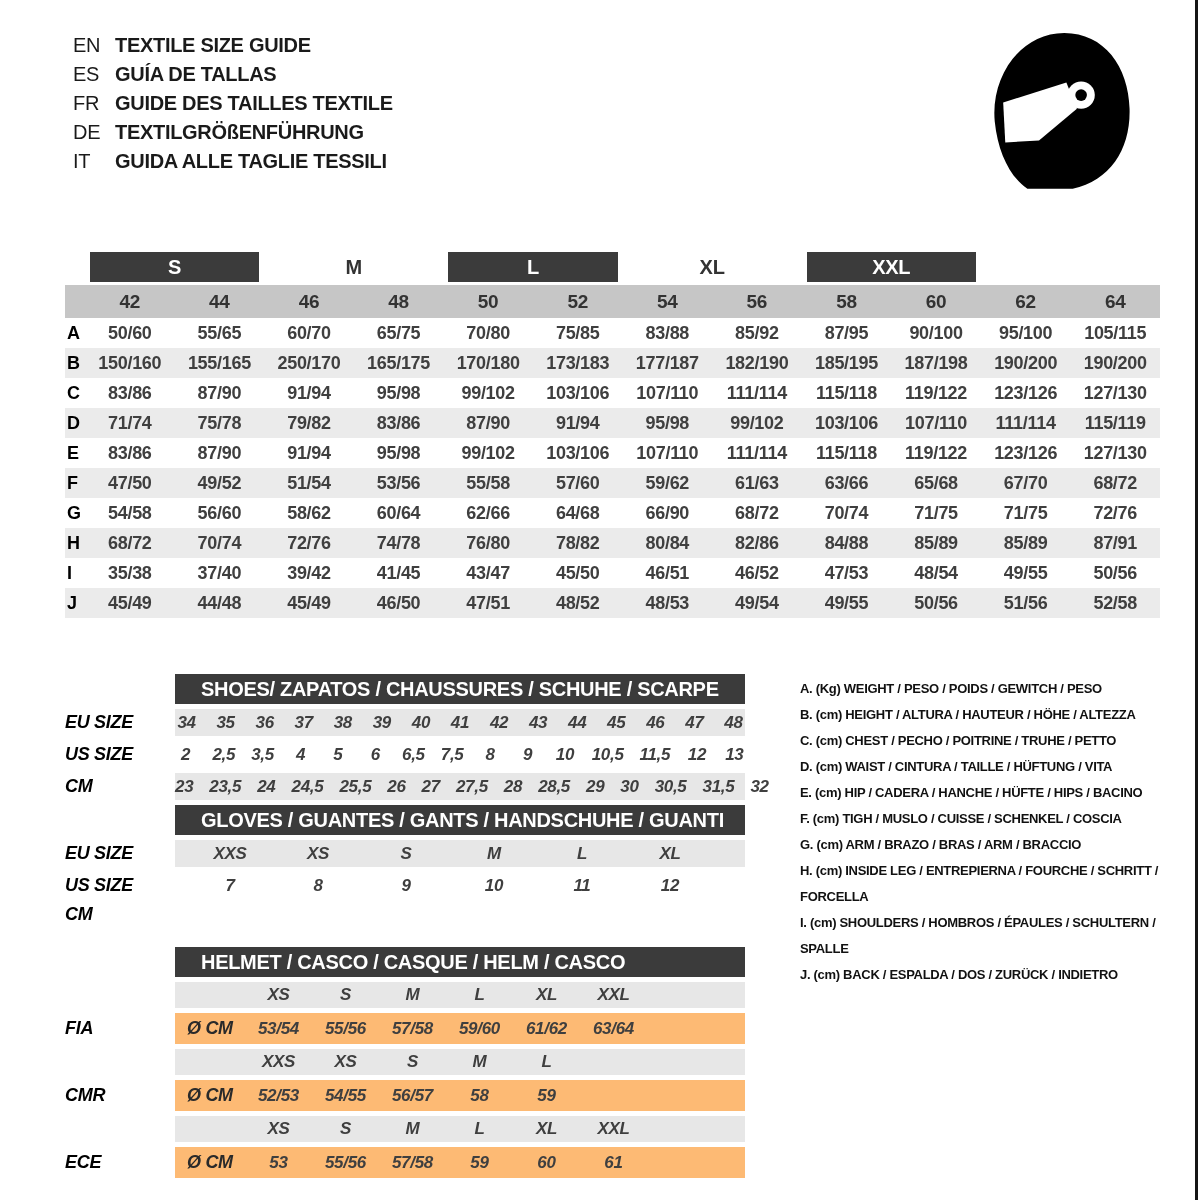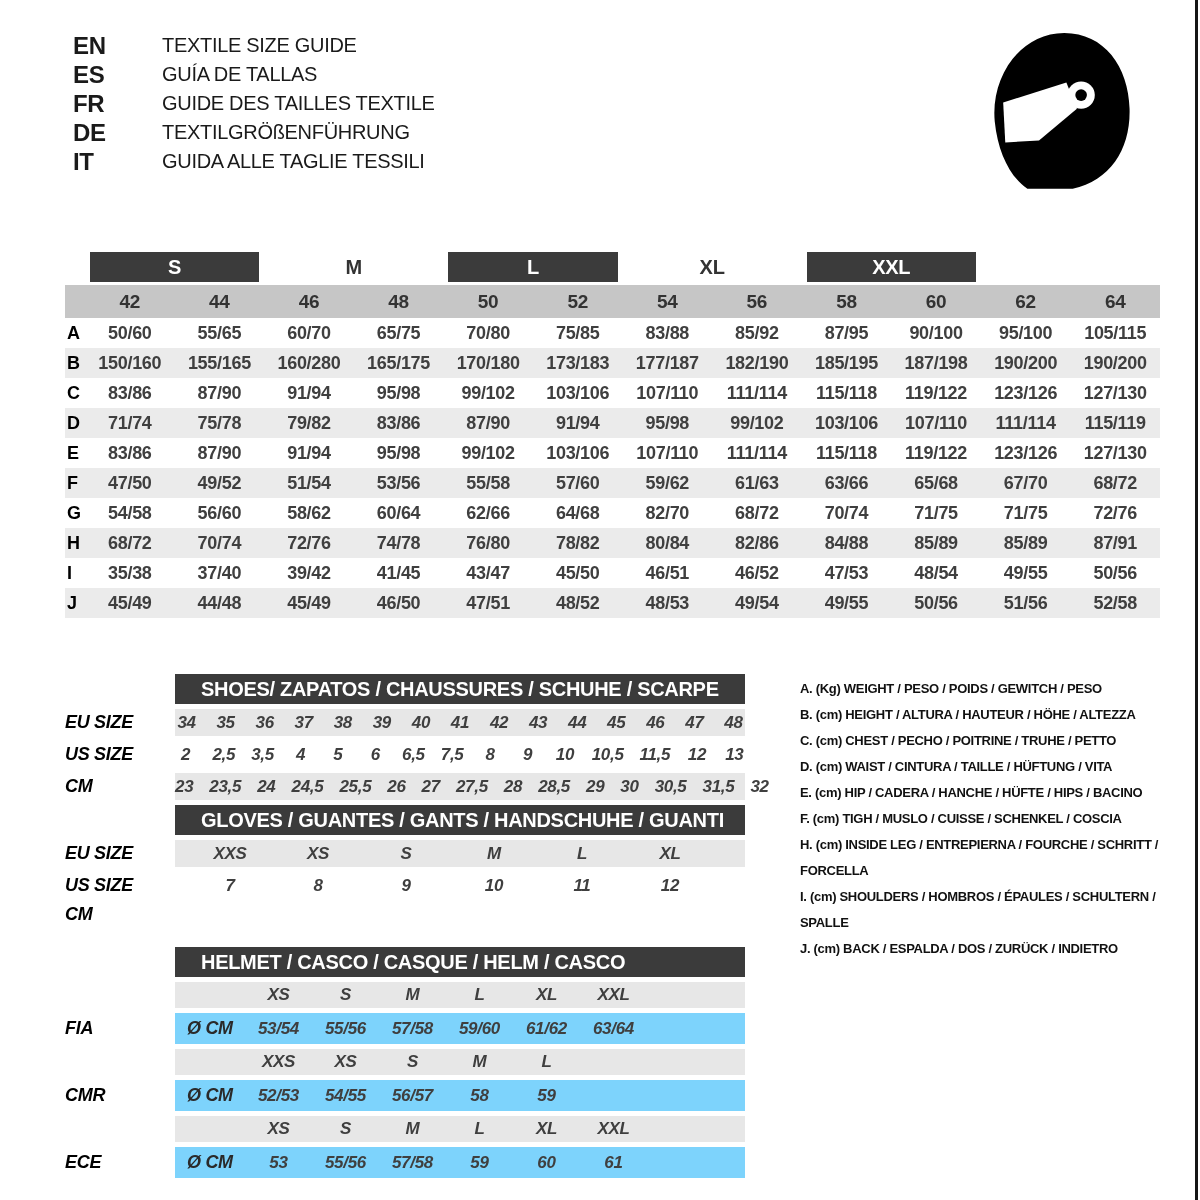--- a/index.html
+++ b/index.html
@@ -11,22 +11,22 @@
     --val:#3f3f3f;
   }
   *{margin:0;padding:0;box-sizing:border-box;}
   html,body{background:#fff;}
   body{font-family:"Liberation Sans","DejaVu Sans",sans-serif;}
   .canvas{position:relative;width:1200px;height:1200px;background:#fff;overflow:hidden;letter-spacing:-0.3px;}
 
   
   .langs{position:absolute;left:73px;top:31px;}
   .lang-row{display:flex;height:29px;align-items:center;}
-  .lang-code{width:42px;font-size:24px;font-weight:700;color:var(--ink);}
-  .lang-title{font-size:20px;font-weight:400;color:var(--ink);margin-left:47px;}
+  .lang-code{width:42px;font-size:20px;font-weight:400;color:var(--ink);}
+  .lang-title{font-size:20px;font-weight:700;color:var(--ink);}
 
   
   .helmet-logo{position:absolute;left:980px;top:28px;width:158px;height:170px;}
 
   
   .right-line{position:absolute;left:1195px;top:0;width:3px;height:1200px;background:#161616;}
 
   
   .main-table{position:absolute;left:65px;top:252px;width:1095px;}
   .mgrid{display:grid;grid-template-columns:20px repeat(12,1fr);}
@@ -50,21 +50,21 @@
   .sub-row{display:flex;margin-top:5px;font-style:italic;}
   .sub-label{width:110px;font-size:18px;font-weight:700;color:#000;display:flex;align-items:center;}
   .sub-band{width:570px;height:27px;}
   .sub-band.shaded{background:var(--light);}
   .sub-cell{text-align:center;font-size:17px;font-weight:700;line-height:27px;color:var(--val);}
   .cols-15{display:grid;grid-template-columns:repeat(15,1fr);gap:16px;}
   .cols-6{display:grid;grid-template-columns:repeat(6,88px);padding-left:11px;}
   .helmet-cols{display:grid;grid-template-columns:70px repeat(6,67px);}
   .helmets .sub-band{height:26px;}
   .helmets .sub-cell{line-height:26px;}
-  .helmets .value-row .sub-band{height:31px;background:#7dd3fc;}
+  .helmets .value-row .sub-band{height:31px;background:#fdba74;}
   .helmets .value-row .sub-cell{line-height:31px;}
   .unit-cell{text-align:left !important;padding-left:12px;color:#2a2a2a !important;font-size:18px !important;}
 
   
   .legend{position:absolute;left:800px;top:676px;width:382px;}
   .legend-item{font-size:13px;font-weight:700;color:#111;line-height:26px;}
 </style>
 </head>
 <body>
 
@@ -139,21 +139,21 @@
           <div class="val-cell">85/92</div>
           <div class="val-cell">87/95</div>
           <div class="val-cell">90/100</div>
           <div class="val-cell">95/100</div>
           <div class="val-cell">105/115</div>
         </div>
         <div class="mgrid">
           <div class="row-label">B</div>
           <div class="val-cell">150/160</div>
           <div class="val-cell">155/165</div>
-          <div class="val-cell">160/280</div>
+          <div class="val-cell">250/170</div>
           <div class="val-cell">165/175</div>
           <div class="val-cell">170/180</div>
           <div class="val-cell">173/183</div>
           <div class="val-cell">177/187</div>
           <div class="val-cell">182/190</div>
           <div class="val-cell">185/195</div>
           <div class="val-cell">187/198</div>
           <div class="val-cell">190/200</div>
           <div class="val-cell">190/200</div>
         </div>
@@ -218,21 +218,21 @@
           <div class="val-cell">68/72</div>
         </div>
         <div class="mgrid">
           <div class="row-label">G</div>
           <div class="val-cell">54/58</div>
           <div class="val-cell">56/60</div>
           <div class="val-cell">58/62</div>
           <div class="val-cell">60/64</div>
           <div class="val-cell">62/66</div>
           <div class="val-cell">64/68</div>
-          <div class="val-cell">82/70</div>
+          <div class="val-cell">66/90</div>
           <div class="val-cell">68/72</div>
           <div class="val-cell">70/74</div>
           <div class="val-cell">71/75</div>
           <div class="val-cell">71/75</div>
           <div class="val-cell">72/76</div>
         </div>
         <div class="mgrid">
           <div class="row-label">H</div>
           <div class="val-cell">68/72</div>
           <div class="val-cell">70/74</div>
@@ -453,18 +453,19 @@
       </div>
   </div>
 
   <div class="legend">
       <div class="legend-item">A. (Kg) WEIGHT / PESO / POIDS / GEWITCH / PESO</div>
       <div class="legend-item">B. (cm) HEIGHT / ALTURA / HAUTEUR / HÖHE / ALTEZZA</div>
       <div class="legend-item">C. (cm) CHEST / PECHO / POITRINE / TRUHE / PETTO</div>
       <div class="legend-item">D. (cm) WAIST / CINTURA / TAILLE / HÜFTUNG / VITA</div>
       <div class="legend-item">E. (cm) HIP / CADERA / HANCHE / HÜFTE / HIPS / BACINO</div>
       <div class="legend-item">F. (cm) TIGH / MUSLO / CUISSE / SCHENKEL / COSCIA</div>
+      <div class="legend-item">G. (cm) ARM / BRAZO / BRAS / ARM / BRACCIO</div>
       <div class="legend-item">H. (cm) INSIDE LEG / ENTREPIERNA / FOURCHE / SCHRITT / FORCELLA</div>
       <div class="legend-item">I. (cm) SHOULDERS / HOMBROS / ÉPAULES / SCHULTERN / SPALLE</div>
       <div class="legend-item">J. (cm) BACK / ESPALDA / DOS / ZURÜCK / INDIETRO</div>
     </div>
 
 </div>
 
 </body></html>

